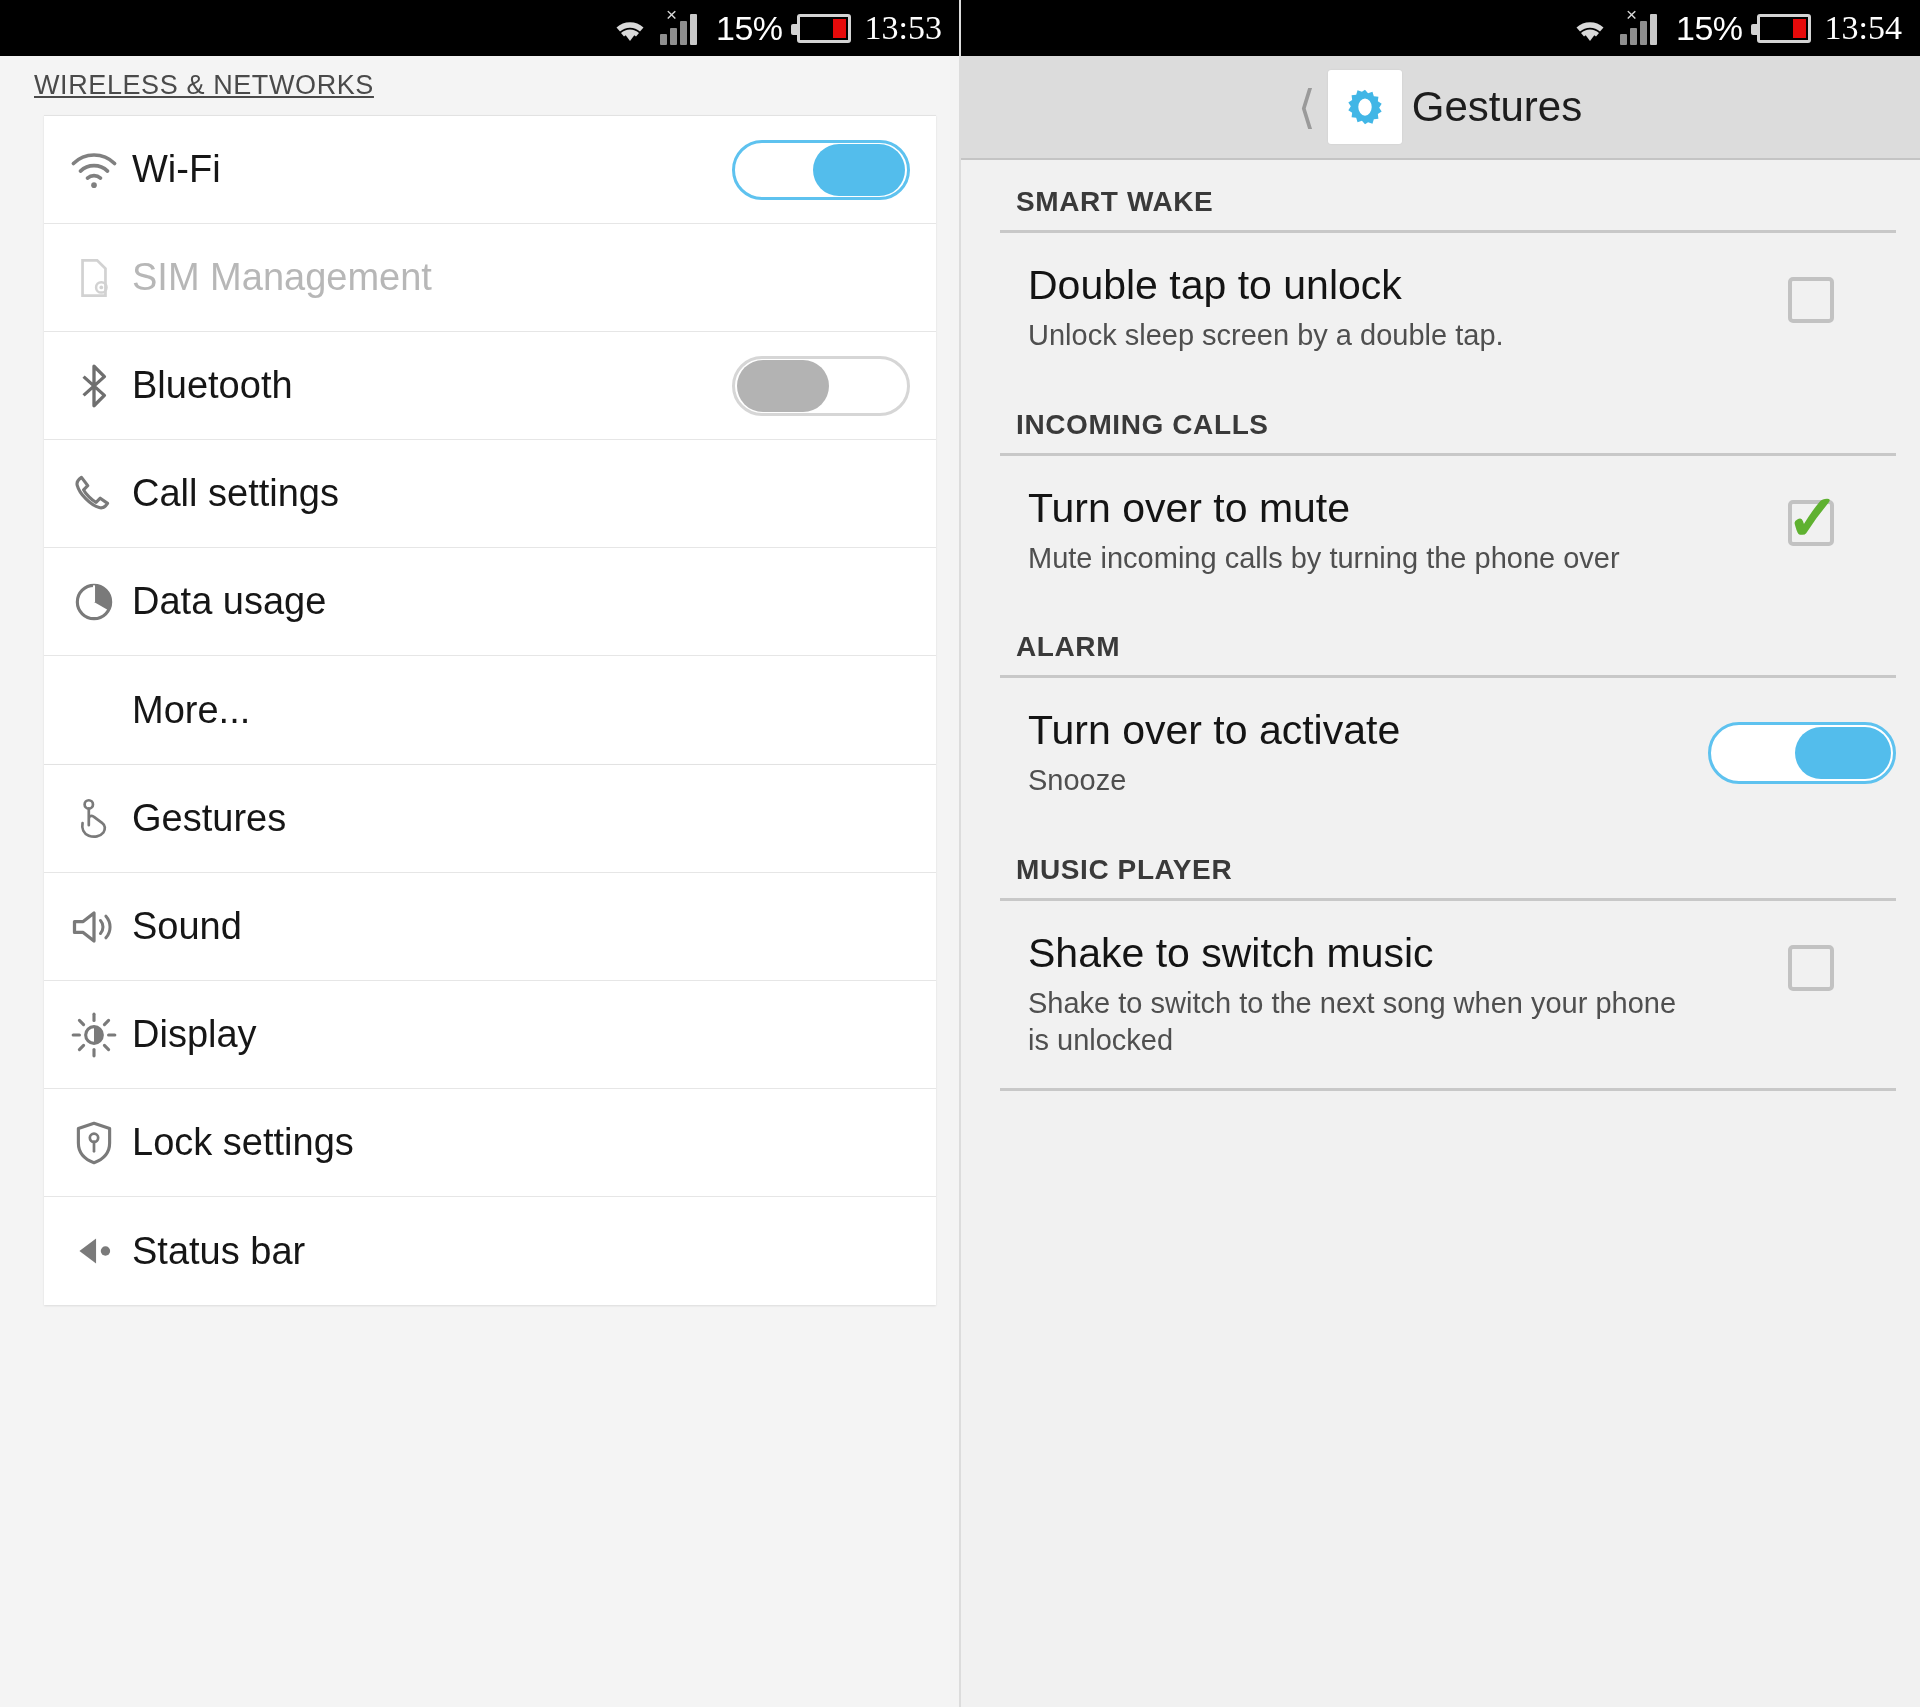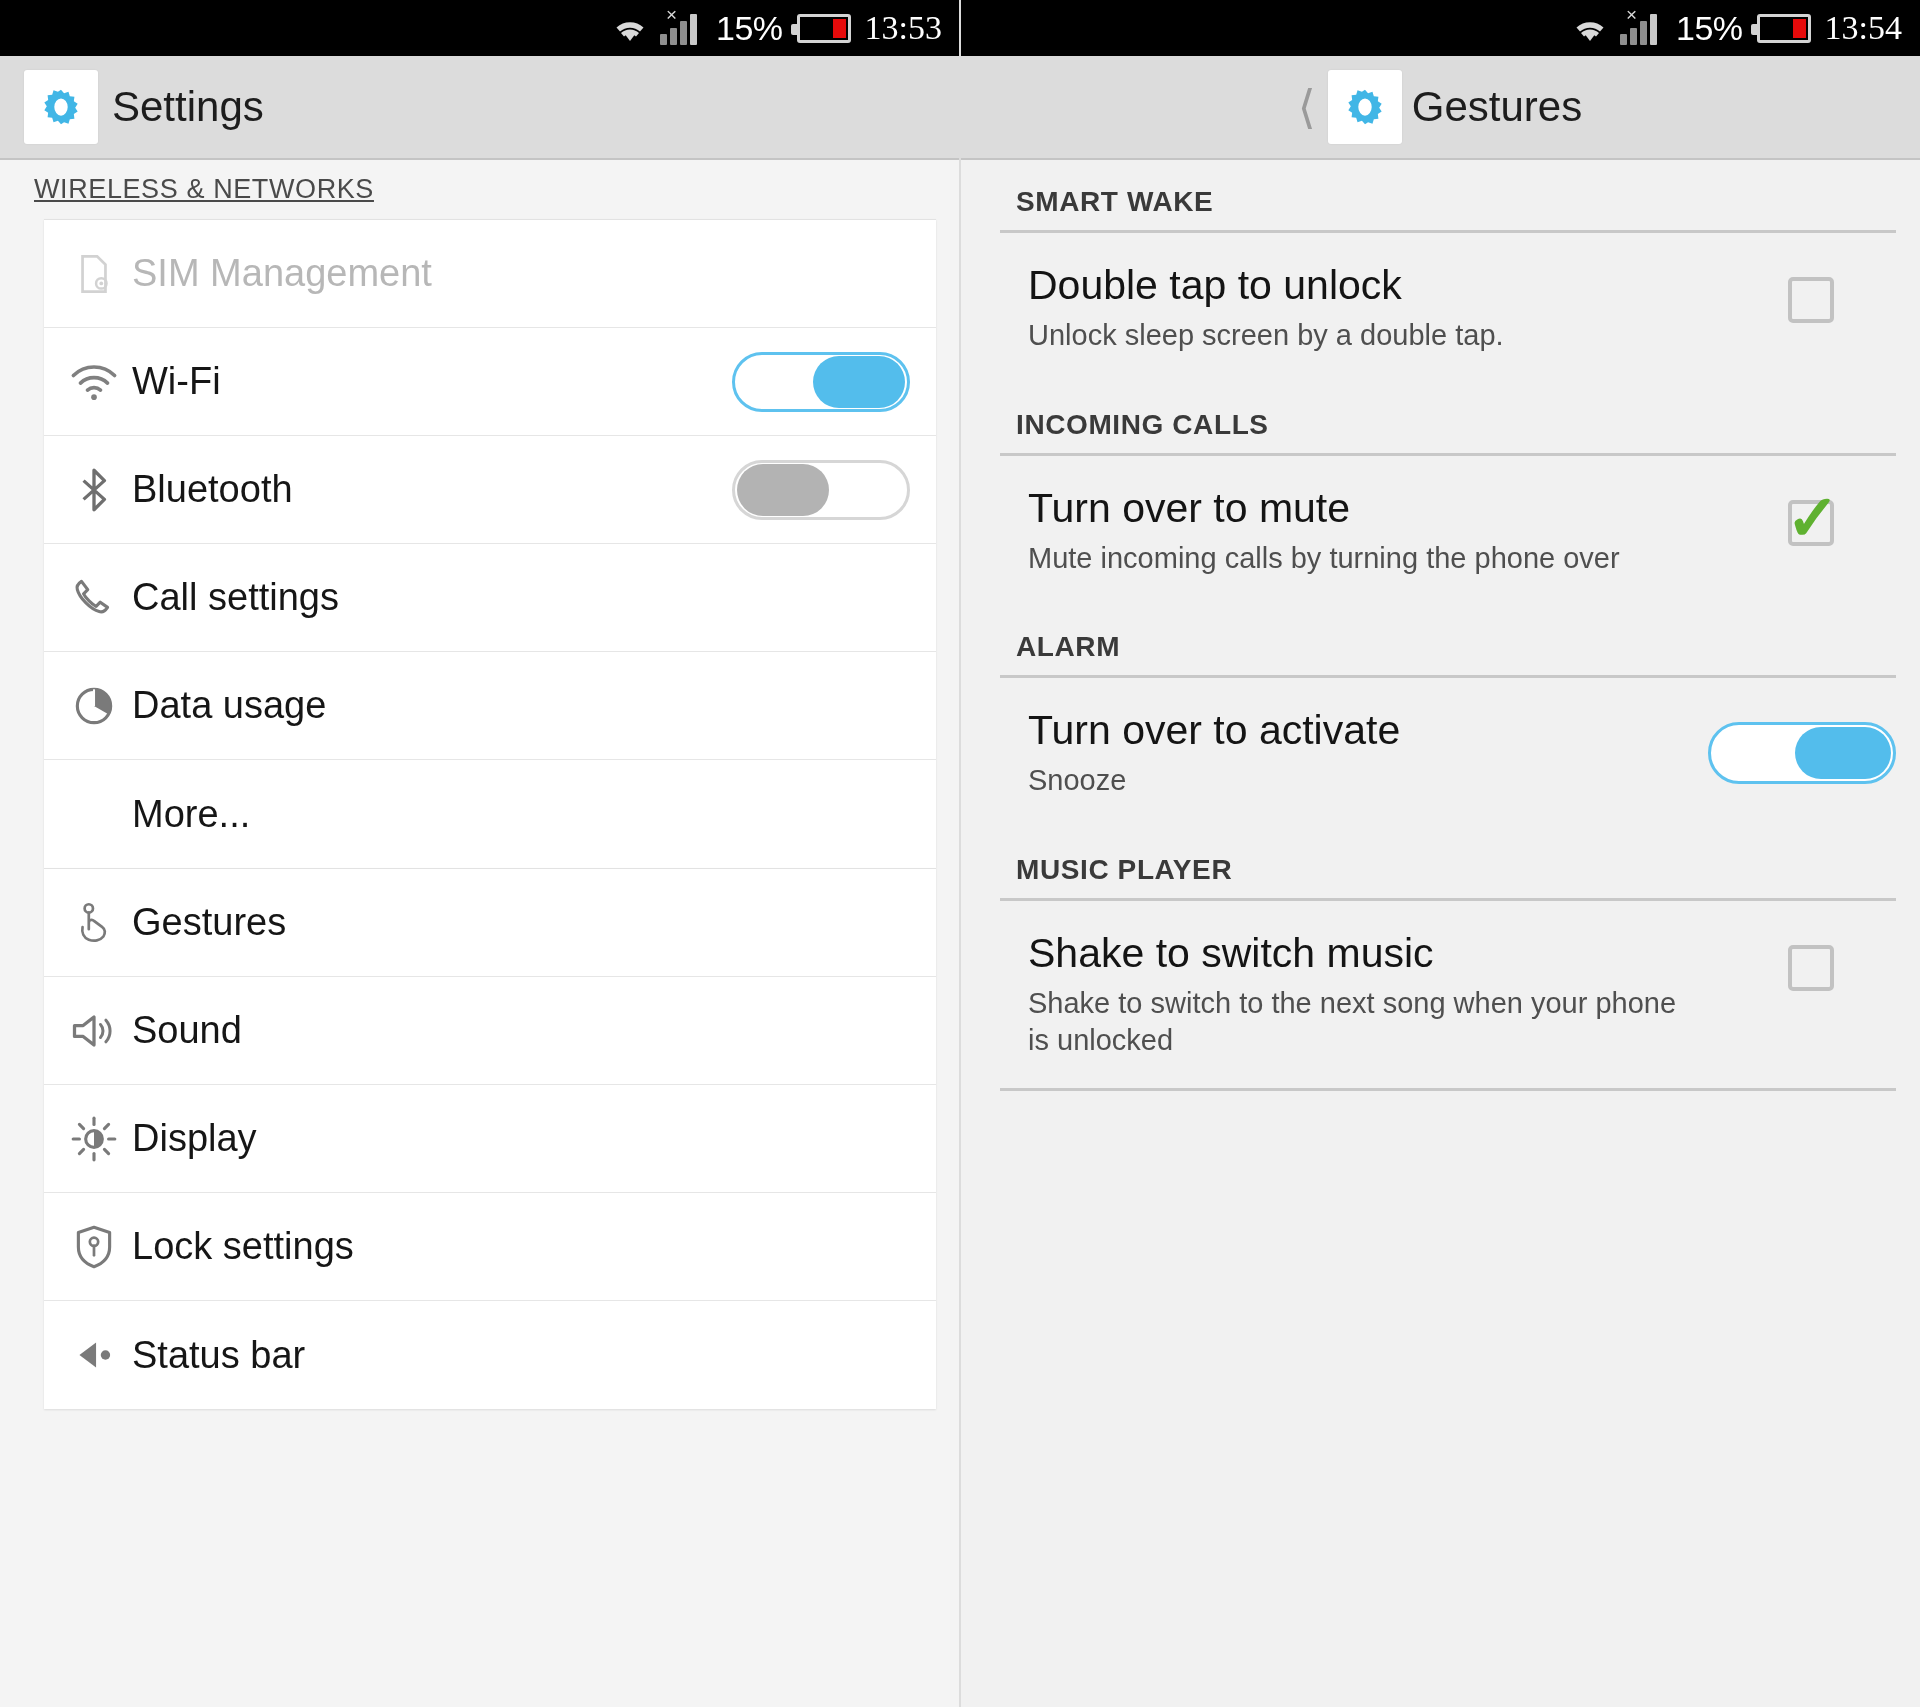--- a/index.html
+++ b/index.html
@@ -162,58 +162,49 @@
           <span class="sig-bar b4"></span>
         </span>
       </div>
       <span class="batt-pct">15%</span>
       <span class="batt">
           <span class="batt-fill"></span>
         </span>
       <span class="sb-time">13:53</span>
     </div>
 
-    <div class="actionbar">
-      <span class="app-icon-tile">
-        <svg viewBox="0 0 48 48" width="46" height="46">
-          <path fill="#41b6e6" d="M24 6l3.2 3.6 4.6-1.6 1.4 4.7 4.8.5-.6 4.8 4 2.6-2.6 4.1 2.6 4.1-4 2.6.6 4.8-4.8.5-1.4 4.7-4.6-1.6L24 42l-3.2-3.6-4.6 1.6-1.4-4.7-4.8-.5.6-4.8-4-2.6 2.6-4.1-2.6-4.1 4-2.6-.6-4.8 4.8-.5 1.4-4.7 4.6 1.6z"></path>
-          <ellipse cx="24" cy="24" rx="7" ry="9" fill="#fff"></ellipse>
-        </svg>
-      </span>
-      <span class="ab-title">Settings</span>
-    </div>
 
     <div class="section-head">WIRELESS &amp; NETWORKS</div>
     <div class="card">
-
-      <div class="row disabled">
-        <span class="row-icon">
-          <svg viewBox="0 0 48 48" width="50" height="50">
-            <path d="M13 7h14l8 8v26H13z" fill="none" stroke="#d2d2d2" stroke-width="2.6"></path>
-            <circle cx="31" cy="33" r="5" fill="none" stroke="#d2d2d2" stroke-width="2.4"></circle>
-            <circle cx="31" cy="33" r="1.8" fill="#d2d2d2"></circle>
-          </svg>
-        </span>
-        <span class="row-label">SIM Management</span>
-      </div>
 
       <div class="row">
         <span class="row-icon">
           <svg viewBox="0 0 48 48" width="52" height="52">
             <path d="M5 18 A27 27 0 0 1 43 18" fill="none" stroke="#808080" stroke-width="3.4" stroke-linecap="round"></path>
             <path d="M11.5 25 A18 18 0 0 1 36.5 25" fill="none" stroke="#808080" stroke-width="3.4" stroke-linecap="round"></path>
             <path d="M18 31.5 A9 9 0 0 1 30 31.5" fill="none" stroke="#808080" stroke-width="3.4" stroke-linecap="round"></path>
             <circle cx="24" cy="38" r="2.6" fill="#808080"></circle>
           </svg>
         </span>
         <span class="row-label">Wi-Fi</span>
         <span class="row-spacer"></span>
         <span class="toggle on">
             <span class="knob"></span>
           </span>
+      </div>
+
+      <div class="row disabled">
+        <span class="row-icon">
+          <svg viewBox="0 0 48 48" width="50" height="50">
+            <path d="M13 7h14l8 8v26H13z" fill="none" stroke="#d2d2d2" stroke-width="2.6"></path>
+            <circle cx="31" cy="33" r="5" fill="none" stroke="#d2d2d2" stroke-width="2.4"></circle>
+            <circle cx="31" cy="33" r="1.8" fill="#d2d2d2"></circle>
+          </svg>
+        </span>
+        <span class="row-label">SIM Management</span>
       </div>
 
       <div class="row">
         <span class="row-icon">
           <svg viewBox="0 0 48 48" width="50" height="50">
             <path d="M24 5v38l10-10-20-18M24 43V5L34 15 14 33" fill="none" stroke="#6f6f6f" stroke-width="3.2" stroke-linejoin="round"></path>
           </svg>
         </span>
         <span class="row-label">Bluetooth</span>
         <span class="row-spacer"></span>

